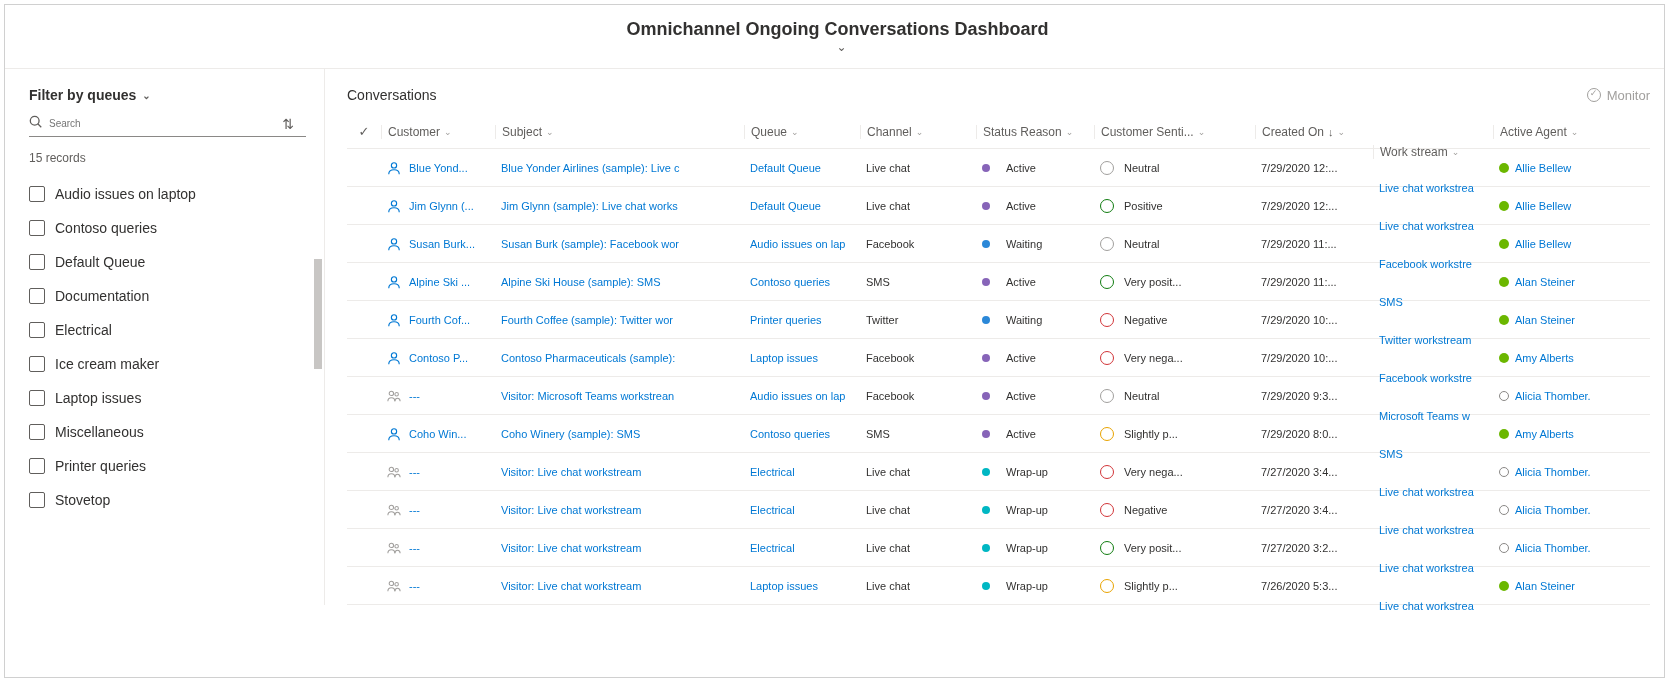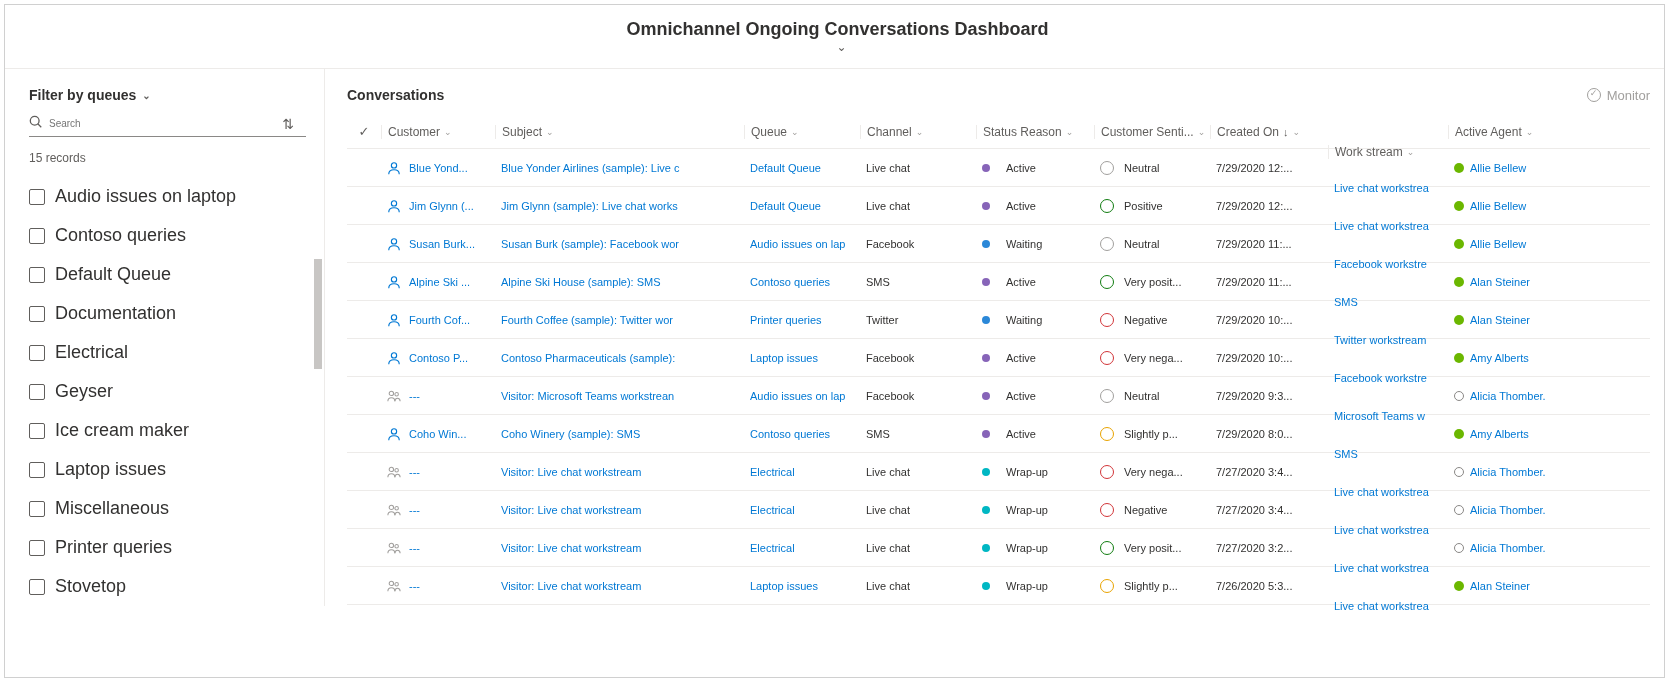--- a/index.html
+++ b/index.html
@@ -95,42 +95,42 @@
   padding: 9px 0 9px 8px;
   cursor: pointer;
 }
 .queue-item .cb {
   width: 16px;
   height: 16px;
   border: 1px solid #605e5c;
   border-radius: 2px;
   margin-right: 10px;
 }
-.queue-item span { font-size: 18px; text-align: center; }
+.queue-item span { font-size: 14px; text-align: center; }
 .scrollbar {
   position: absolute;
   right: 2px;
   top: 190px;
   width: 8px;
   height: 110px;
   background: #c8c6c4;
 }
 .main {
   flex: 1;
   padding: 18px 14px 0 14px;
   position: relative;
 }
 .main-head {
   display: flex;
   align-items: center;
   padding: 0 0 12px 0;
 }
 .main-head h2 {
   font-size: 14px;
-  font-weight: 700;
+  font-weight: 400;
 }
 .monitor {
   margin-left: auto;
   display: flex;
   align-items: center;
   color: #a19f9d;
   cursor: not-allowed;
   font-size: 13px;
 }
 .monitor .ic {
@@ -171,21 +171,21 @@
   display: flex;
   align-items: center;
 }
 .c-chk { width: 34px; justify-content: center; }
 .c-cust { width: 114px; }
 .c-subj { width: 210px; }
 .c-queue { width: 116px; margin-left: 39px; }
 .c-chan { width: 116px; }
 .c-status { width: 118px; }
 .c-sent { width: 116px; text-align: right; }
-.c-created { width: 118px; }
+.c-created { width: 118px; margin-left: 45px; }
 .c-work { width: 120px; margin-top: 40px; }
 .c-agent { width: 130px; }
 .thead .cell {
   border-left: 1px solid #edebe9;
 }
 .thead .c-chk { border-left: none; }
 .th-label { }
 .th-chev {
   margin-left: 4px;
   font-size: 9px;
@@ -284,24 +284,20 @@
           <div class="queue-item">
             <span class="cb"></span>
             <span>Documentation</span>
           </div>
           <div class="queue-item">
             <span class="cb"></span>
             <span>Electrical</span>
           </div>
           <div class="queue-item">
             <span class="cb"></span>
-            <span>Geyser</span>
-          </div>
-          <div class="queue-item">
-            <span class="cb"></span>
             <span>Ice cream maker</span>
           </div>
           <div class="queue-item">
             <span class="cb"></span>
             <span>Laptop issues</span>
           </div>
           <div class="queue-item">
             <span class="cb"></span>
             <span>Miscellaneous</span>
           </div>

